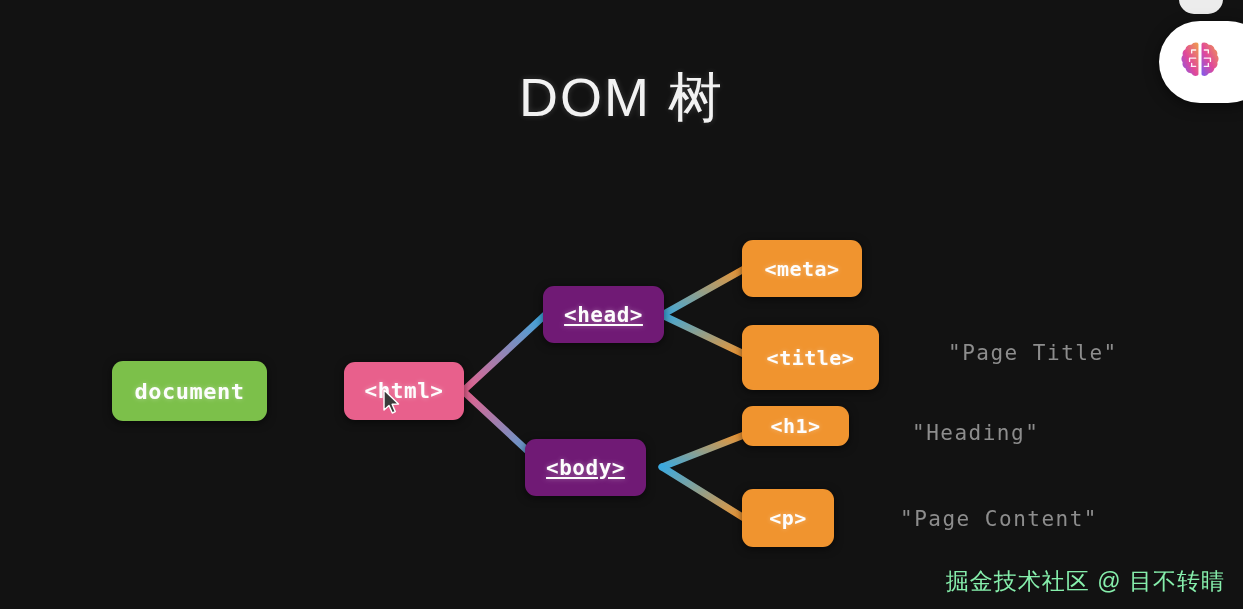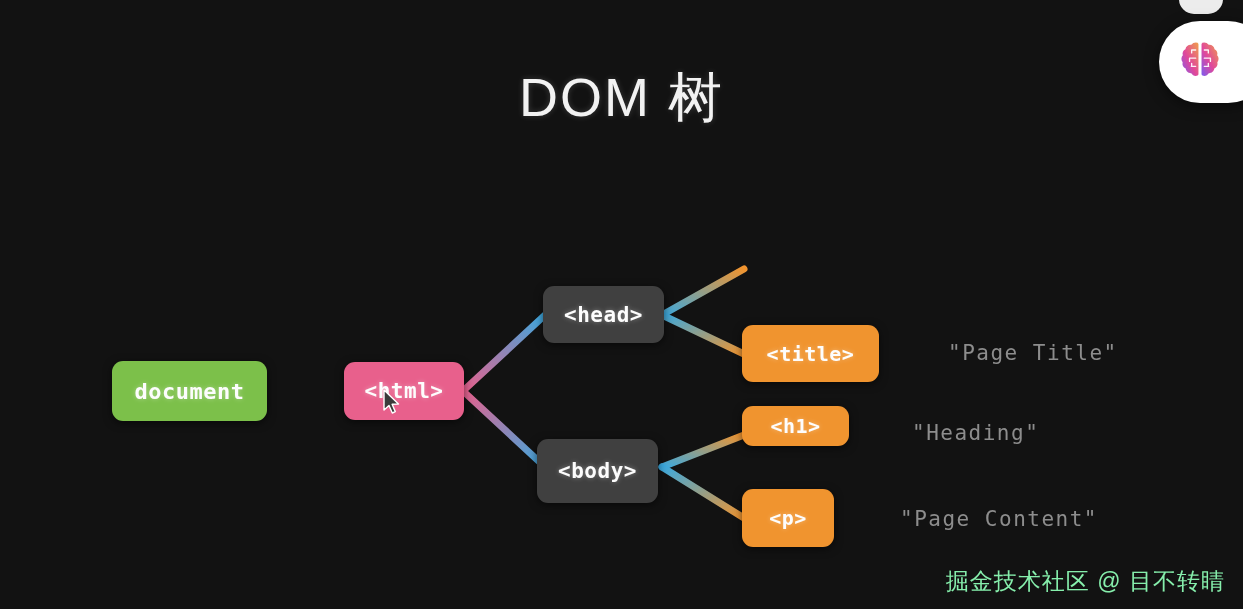--- a/index.html
+++ b/index.html
@@ -53,21 +53,21 @@
     color: #fdfdfd;
     font-family: "DejaVu Sans Mono", "Liberation Mono", monospace;
     font-weight: bold;
     letter-spacing: 0.5px;
     text-shadow: 0 0 5px rgba(255,255,255,0.35);
     box-shadow: 0 2px 9px rgba(0,0,0,0.55);
     z-index: 3;
   }
   .node.green  { background: #7cc04a; }
   .node.pink   { background: #e8608c; }
-  .node.blue   { background: #404040; }
+  .node.blue   { background: #701a75; text-decoration: underline; }
   .node.orange { background: #f0942f; }
 
   
   .leaf-label {
     position: absolute;
     color: #8d8d8d;
     font-family: "DejaVu Sans Mono", "Liberation Mono", monospace;
     font-size: 21px;
     letter-spacing: 1.5px;
     white-space: nowrap;
@@ -191,26 +191,29 @@
   </div>
 
   <div class="node pink" style="left:344px; top:362px; width:120px; height:58px; font-size:21px;">
     <span>&lt;html&gt;</span>
   </div>
 
   <div class="node blue" style="left:543px; top:286px; width:121px; height:57px; font-size:21px;">
     <span>&lt;head&gt;</span>
   </div>
 
-  <div class="node blue" style="left:537px; top:439px; width:121px; height:64px; font-size:21px;">
+  <div class="node blue" style="left:525px; top:439px; width:121px; height:57px; font-size:21px;">
     <span>&lt;body&gt;</span>
   </div>
 
-
-  <div class="node orange" style="left:742px; top:325px; width:137px; height:57px; font-size:20px;">
+  <div class="node orange" style="left:742px; top:240px; width:120px; height:57px; font-size:20px;">
+    <span>&lt;meta&gt;</span>
+  </div>
+
+  <div class="node orange" style="left:742px; top:325px; width:137px; height:65px; font-size:20px;">
     <span>&lt;title&gt;</span>
   </div>
 
   <div class="node orange" style="left:742px; top:406px; width:107px; height:40px; font-size:20px;">
     <span>&lt;h1&gt;</span>
   </div>
 
   <div class="node orange" style="left:742px; top:489px; width:92px; height:58px; font-size:20px;">
     <span>&lt;p&gt;</span>
   </div>

